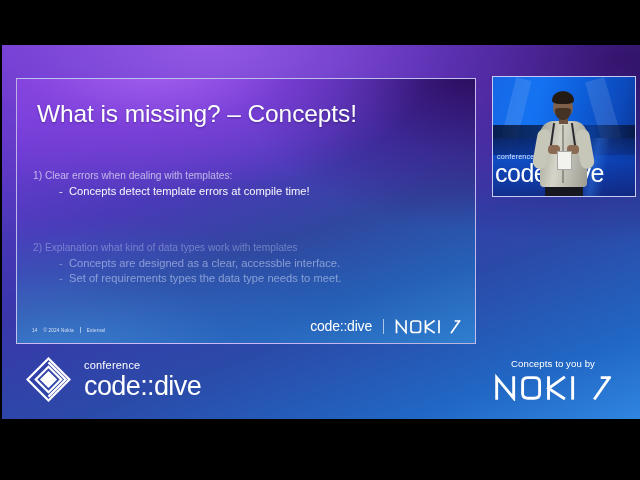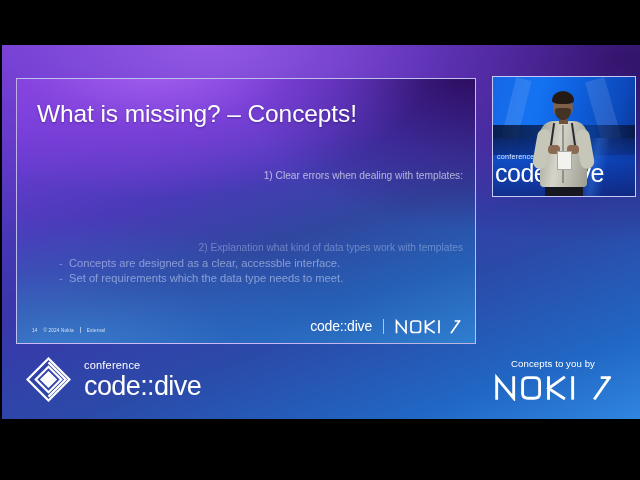--- a/index.html
+++ b/index.html
@@ -83,21 +83,20 @@
     width: 430px;
   }
   #group-1 { top: 89px; }
   #group-2 { top: 161px; }
 
   .group-heading {
     font-size: 10.2px;
     line-height: 15.5px;
     color: rgba(255,255,255,0.62);
     white-space: nowrap;
-    text-align: right;
   }
   .group-sub {
     font-size: 11.2px;
     line-height: 15.5px;
     color: rgba(255,255,255,0.97);
     padding-left: 26px;
     white-space: nowrap;
   }
   .group-sub .dash {
     display: inline-block;
@@ -347,29 +346,32 @@
 <div id="stage">
 
   <div id="video-frame">
 
     <div id="slide">
 
       <div id="slide-title">What is missing? – Concepts!</div>
 
       <div class="bullet-group" id="group-1">
         <div class="group-heading">1) Clear errors when dealing with templates:</div>
+        <div class="group-sub">
+          <span class="dash">-</span><span>Concepts detect template errors at compile time!</span>
+        </div>
       </div>
 
       <div class="bullet-group" id="group-2">
         <div class="group-heading">2) Explanation what kind of data types work with templates</div>
         <div class="group-sub">
           <span class="dash">-</span><span>Concepts are designed as a clear, accessble interface.</span>
         </div>
         <div class="group-sub">
-          <span class="dash">-</span><span>Set of requirements which the data type needs to meet.</span>
+          <span class="dash">-</span><span>Set of requirements types the data type needs to meet.</span>
         </div>
       </div>
 
       <div id="slide-footer-left">
         <span>14</span>
         <span>© 2024 Nokia</span>
         <span class="sep"></span>
         <span>External</span>
       </div>
 

